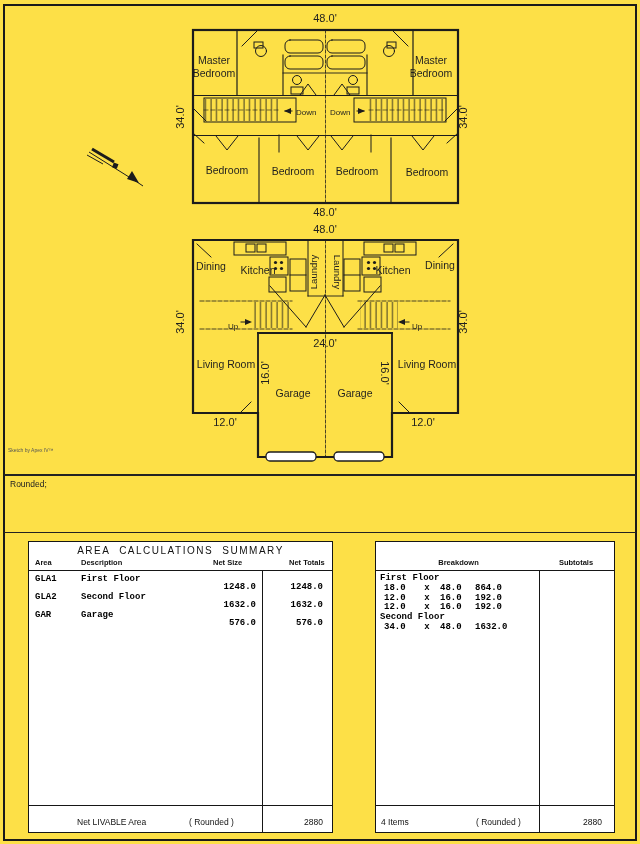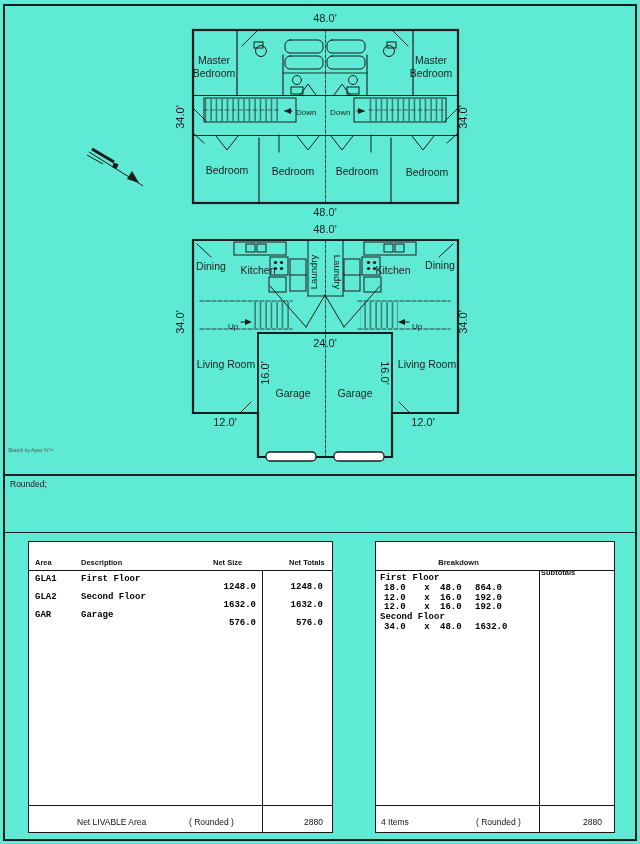--- a/index.html
+++ b/index.html
@@ -1,16 +1,16 @@
 <!DOCTYPE html>
 <html><head>
 <meta charset="utf-8">
 <style>
   html,body{margin:0;padding:0;background:#e8e8e8;}
-  .page{position:relative;width:640px;height:844px;background:#5eead4;
+  .page{position:relative;width:640px;height:844px;background:#fde047;
         font-family:"Liberation Sans",sans-serif;color:#1a1a1a;overflow:hidden;}
   .page-border{position:absolute;left:3px;top:4px;right:3px;bottom:3px;
         border:2px solid #1a1a1a;pointer-events:none;}
   svg text{stroke:none;fill:#1f1f1f;font-family:"Liberation Sans",sans-serif;}
   .dim{font-size:11px;}
   .rm{font-size:10.5px;}
   .sm{font-size:8px;}
   .vlab{font-size:9.5px;}
   .tiny{font-size:5px;fill:#555;}
   
@@ -223,20 +223,21 @@
     </g>
 
     <text class="tiny" x="8" y="452">Sketch by Apex IV™</text>
   </svg>
 
   <div class="comments-top"></div>
   <div class="comments-label">Rounded;</div>
   <div class="comments-bottom"></div>
 
   <div class="tbl tblA">
+    <div class="tbl-title">AREA CALCULATIONS SUMMARY</div>
     <div class="tbl-head">
       <span style="left:6px">Area</span>
       <span style="left:52px">Description</span>
       <span style="left:184px">Net Size</span>
       <span style="left:260px">Net Totals</span>
     </div>
     <div class="tbl-headline"></div>
     <div class="vline" style="left:233px;"></div>
     <div class="rows">
       <div class="rowA">
@@ -262,21 +263,21 @@
     <div class="tbl-foot">
       <span style="left:48px">Net LIVABLE Area</span>
       <span style="left:160px">( Rounded )</span>
       <span style="left:233px;width:61px;text-align:right;">2880</span>
     </div>
   </div>
 
   <div class="tbl tblB">
     <div class="tbl-head">
       <span style="left:45px;width:75px;text-align:center;">Breakdown</span>
-      <span style="left:165px;width:70px;text-align:left;margin-top:10px;">Subtotals</span>
+      <span style="left:165px;width:70px;text-align:center;">Subtotals</span>
     </div>
     <div class="tbl-headline"></div>
     <div class="vline" style="left:163px;"></div>
     <div class="rows">
       <div class="grpB">First Floor</div>
       <div class="rowB">
         <span class="ra">18.0</span>
         <span class="op">x</span>
         <span class="ra">48.0</span>
         <span class="ra">864.0</span>

